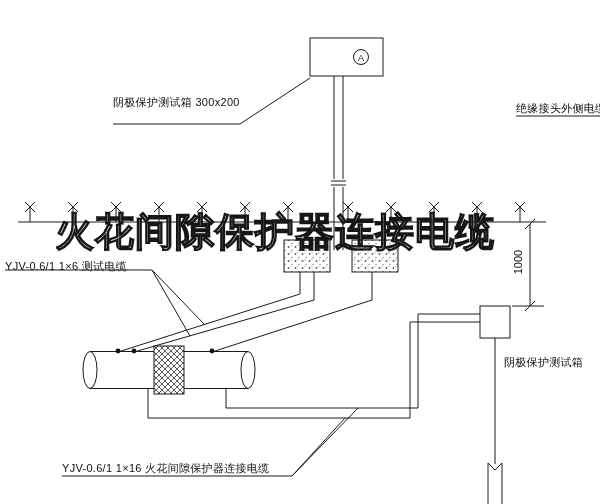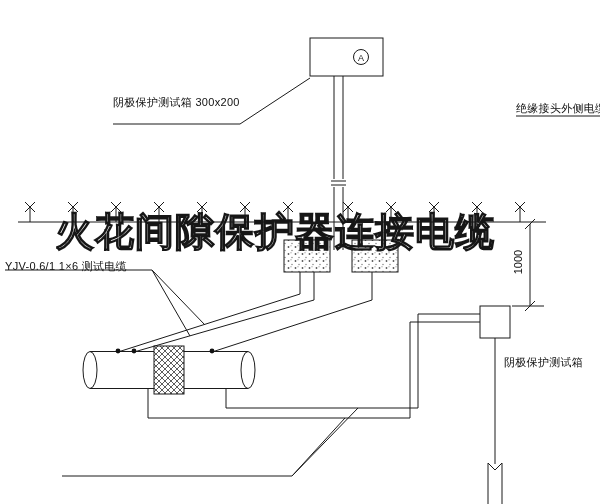--- a/index.html
+++ b/index.html
@@ -142,16 +142,17 @@
   <div class="watermark">火花间隙保护器连接电缆</div>
 
   <div class="lbl" style="left:113px;top:96px;">阴极保护测试箱 300x200</div>
 
   <div class="lbl" style="left:516px;top:102px;">绝缘接头外侧电缆</div>
 
   <div class="lbl" style="left:5px;top:260px;">YJV-0.6/1  1×6  测试电缆</div>
 
   <div class="lbl" style="left:504px;top:356px;">阴极保护测试箱</div>
 
+  <div class="lbl" style="left:62px;top:462px;">YJV-0.6/1  1×16  火花间隙保护器连接电缆</div>
 
   <div class="dim-lbl">1000</div>
 
 </div>
 
 </body></html>

